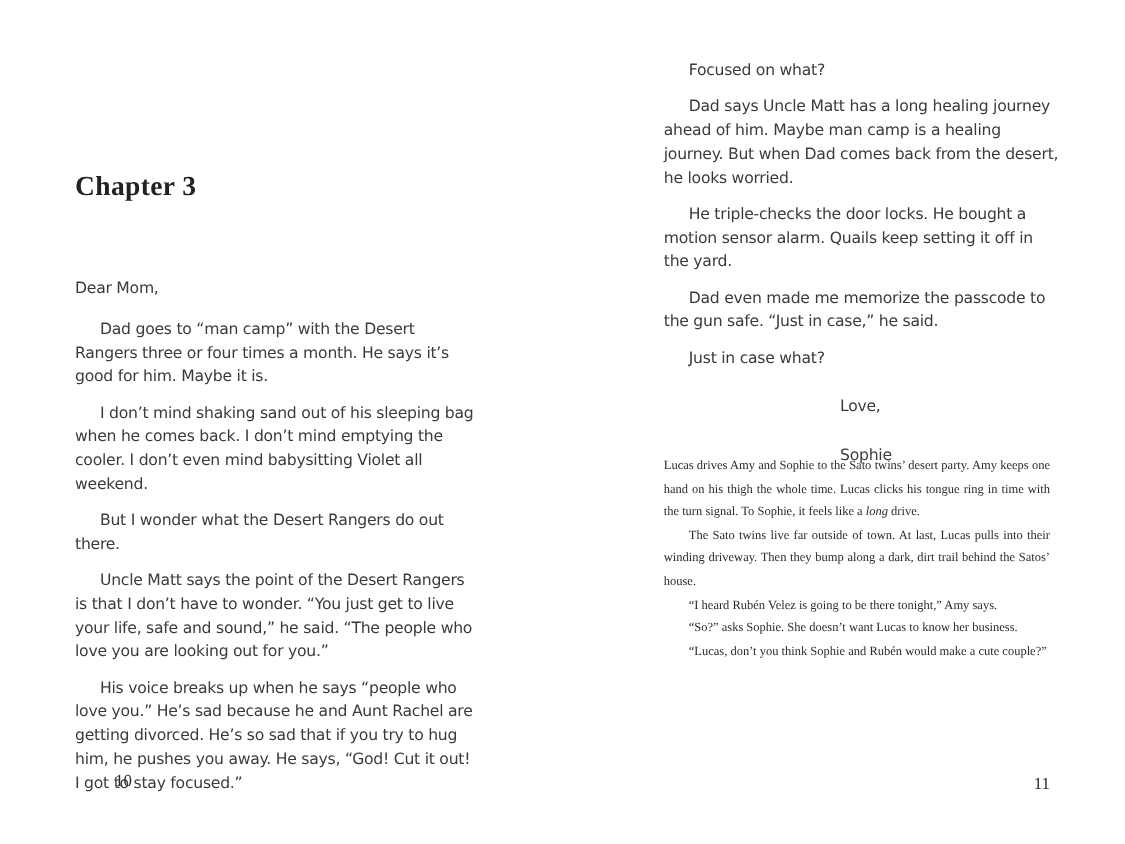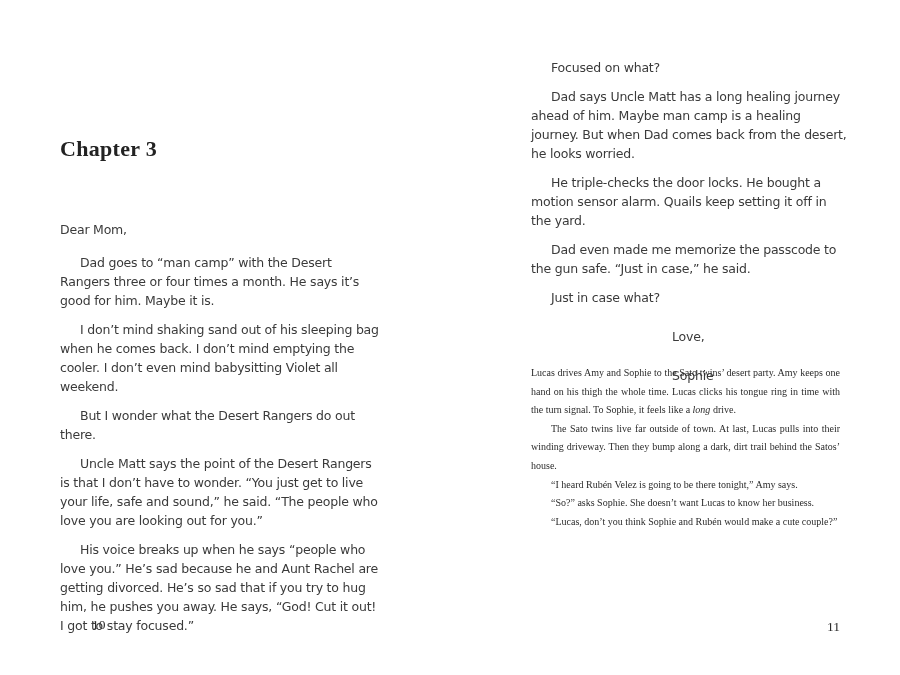--- a/index.html
+++ b/index.html
@@ -28,21 +28,21 @@
     font-family:"DejaVu Sans", sans-serif;
     font-size:12.5px;
     line-height:19px;
     color:#3a3a3a;
     letter-spacing:-0.2px;
   }
   .letter p { margin:0 0 10px 0; text-indent:20px; }
   .letter p.no-indent { text-indent:0; }
   .letter-left  { position:absolute; left:60px;  top:220px; width:322px; }
   .letter-left p.salutation { margin-bottom:14px; }
-  .letter-right { position:absolute; left:531px; top:58px;  width:316px; }
+  .letter-right { position:absolute; left:531px; top:46px;  width:316px; }
 
   .signoff { margin-left:141px; margin-top:0; }
   .signoff div { line-height:19px;margin-top:20px; }
 
   
   .narrative {
     position:absolute;
     left:531px; top:364px; width:309px;
     font-family:"Liberation Serif", serif;
     font-size:10px;

